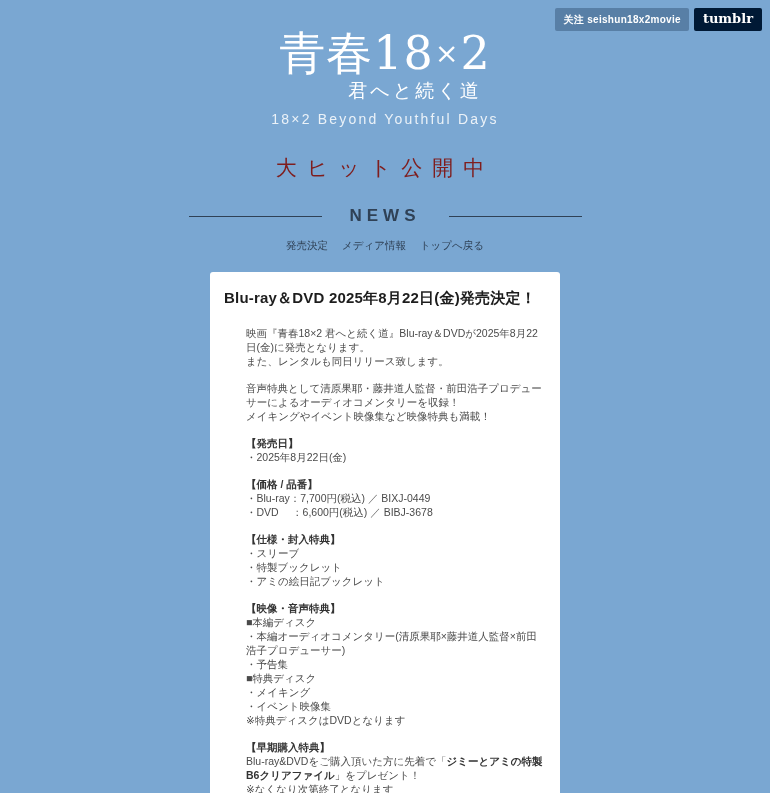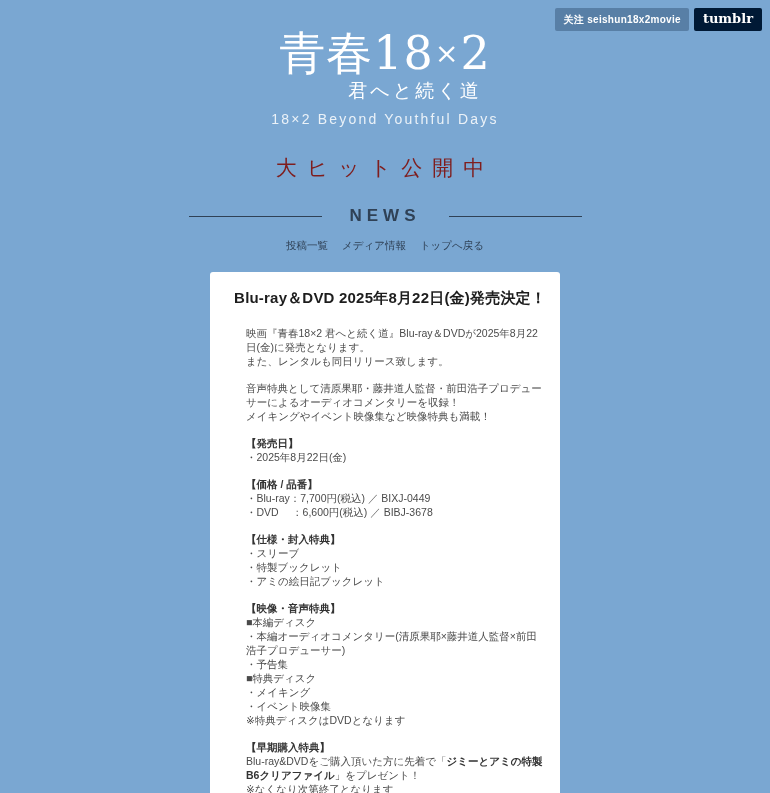--- a/index.html
+++ b/index.html
@@ -49,21 +49,21 @@
     font-family:"Liberation Sans",sans-serif;
   }
   
   .nav { display:flex; justify-content:center; gap:14px; margin-top:13px; }
   .nav a { font-size:10.5px; color:#2F4156; text-decoration:none; cursor:pointer; }
   
   .card {
     width:350px; margin:19px auto 0; background:#fff; border-radius:3px;
     padding:13px 14px 12px; color:#4a4a4a;
   }
-  .post-title { font-size:15px; font-weight:bold; color:#1d1d1d; margin:4px 0 18px; letter-spacing:0.2px;text-align:right; }
+  .post-title { font-size:15px; font-weight:bold; color:#1d1d1d; margin:4px 0 18px; letter-spacing:0.2px; }
   .post-body { font-size:10.5px; line-height:14px; }
   .post-section { margin-bottom:13px;margin-left:22px; }
   .post-line { min-height:14px; }
   .post-line .b { font-weight:bold; color:#333; }
 </style>
 </head>
 <body>
 
 <div class="topbar">
   <div class="follow-btn">关注 seishun18x2movie</div>
@@ -79,21 +79,21 @@
   <div class="tagline">大ヒット公開中</div>
 </div>
 
 <div class="news-head">
   <div class="news-line"></div>
   <div class="news-title">NEWS</div>
   <div class="news-line"></div>
 </div>
 
 <div class="nav">
-  <a>投稿一覧</a>
+  <a>発売決定</a>
   <a>メディア情報</a>
   <a>トップへ戻る</a>
 </div>
 
 <div class="card">
   <div class="post-title">Blu-ray＆DVD 2025年8月22日(金)発売決定！</div>
   <div class="post-body">
       <div class="post-section">
         <div class="post-line"><span>映画『青春18×2 君へと続く道』Blu-ray＆DVDが2025年8月22日(金)に発売となります。</span></div>
         <div class="post-line"><span>また、レンタルも同日リリース致します。</span></div>

